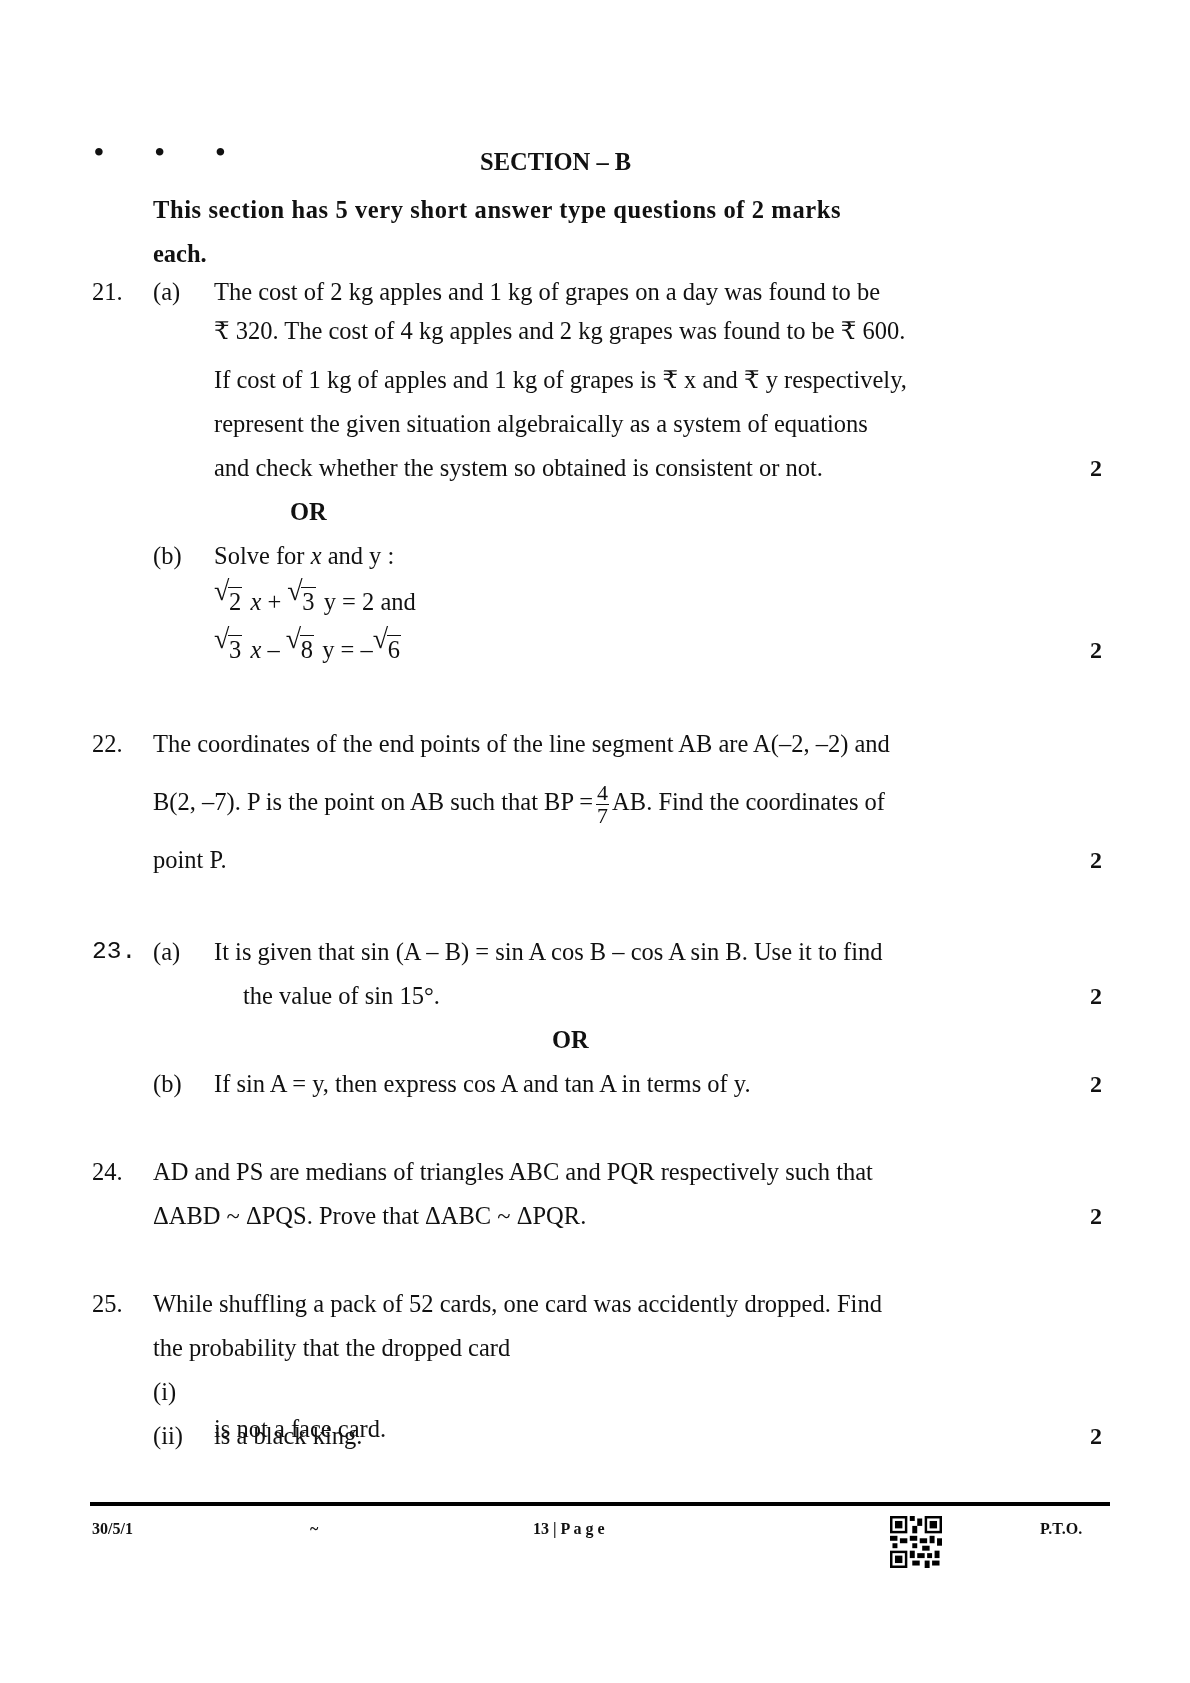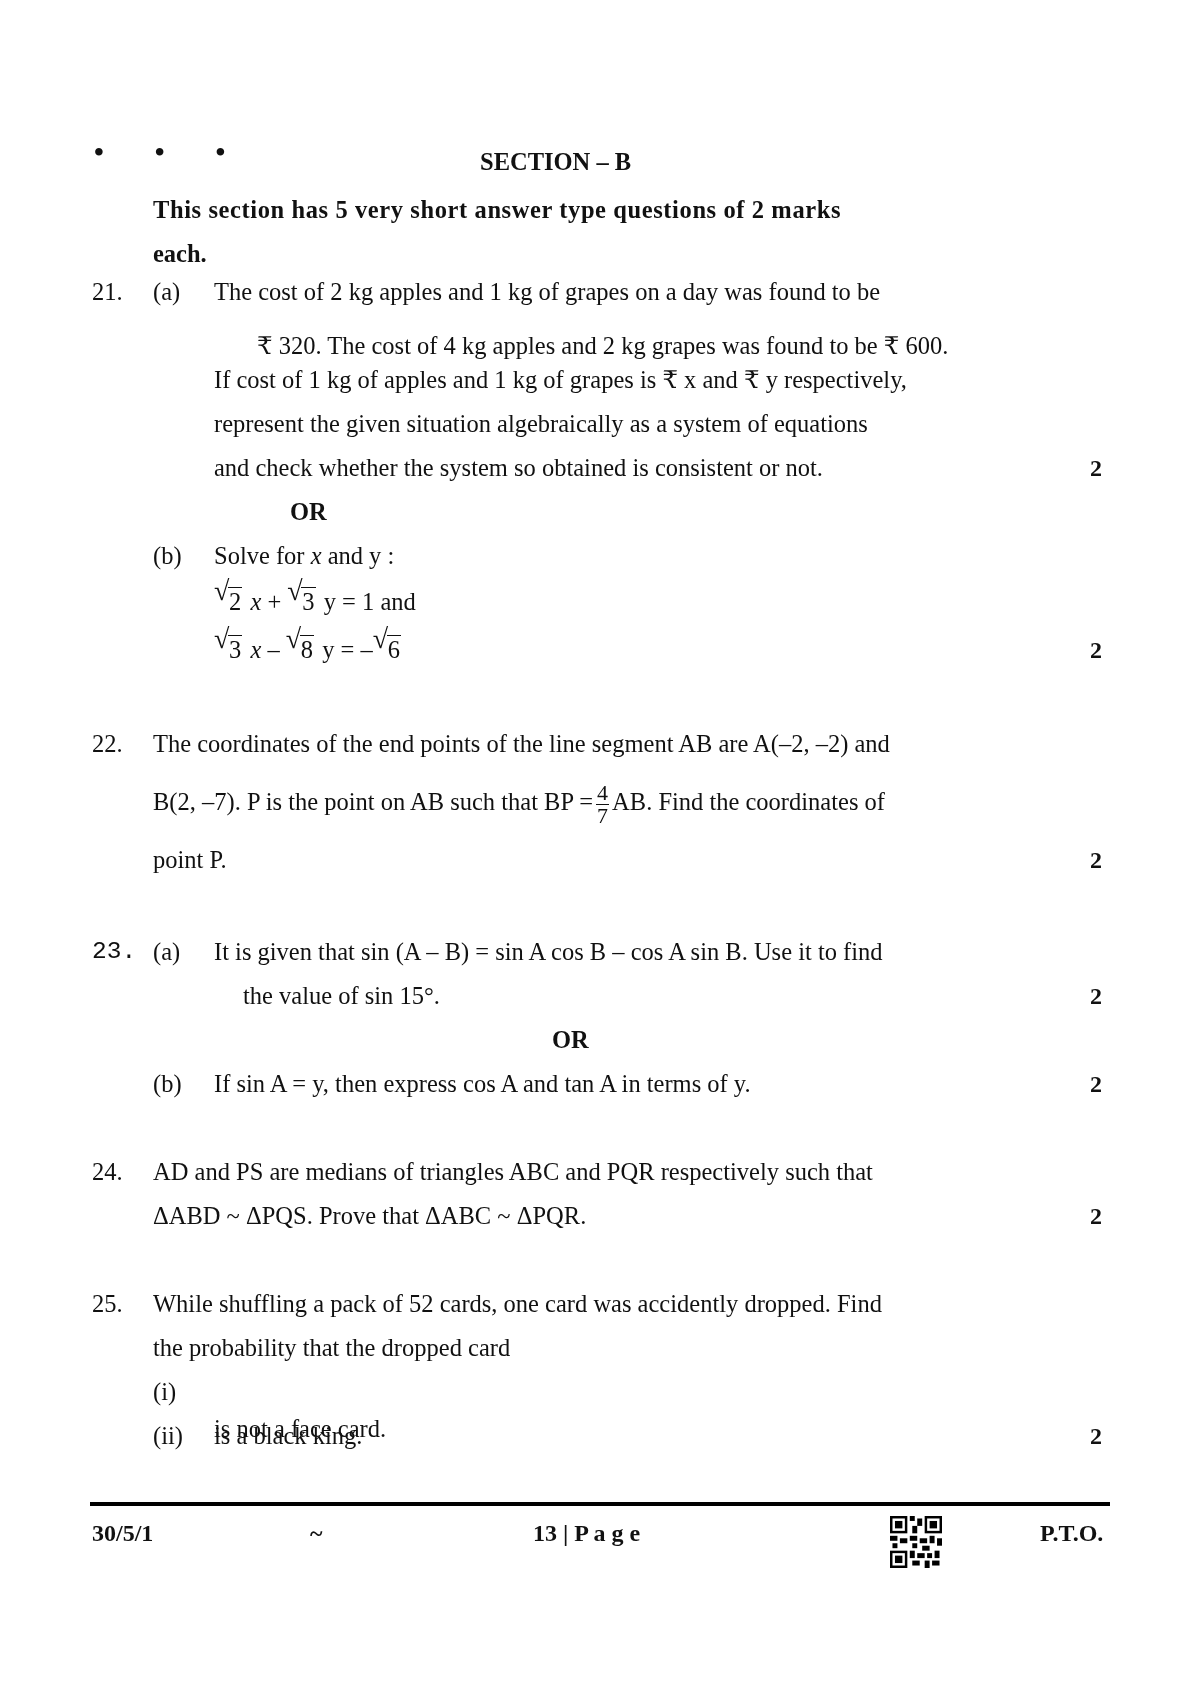--- a/index.html
+++ b/index.html
@@ -11,54 +11,54 @@
   .marks { position:absolute; left:1090px; font-weight:bold; font-size:24px; }
   .dots { position:absolute; left:94px; top:136px; font-size:28px; letter-spacing:22px; font-weight:bold; }
   .sqrt { display:inline-block; position:relative; padding-left:14px; margin-right:2px; }
   .sqrt .rad { position:absolute; left:0; top:-3px; font-size:28px; line-height:1; }
   .sqrt .arg { border-top:1.6px solid #111; padding:0 1px; display:inline-block; line-height:28px; }
   .frac { display:inline-block; vertical-align:middle; text-align:center; font-size:22px; line-height:22px; margin:0 3px; }
   .frac .num { display:block; border-bottom:1.6px solid #111; padding:0 1px; }
   .frac .den { display:block; }
   i.var { font-style:italic; }
   .rule { position:absolute; left:90px; top:1502px; width:1020px; height:4px; background:#000; }
-  .footer { position:absolute; top:1520px; font-size:24px; font-weight:bold; }
+  .footer { position:absolute; top:1520px; font-size:16px; font-weight:bold; }
   .qr { position:absolute; left:890px; top:1516px; width:52px; height:52px; }
 </style>
 </head>
 <body>
 
 <div class="dots">• • •</div>
 
 <div class="abs txt bold" style="left:480px; top:140px;">SECTION – B</div>
 <div class="abs txt bold" style="left:153px; top:188px; letter-spacing:0.6px;">This section has 5 very short answer type questions of 2 marks</div>
 <div class="abs txt bold" style="left:153px; top:232px;">each.</div>
 
 <div>
   <div class="abs txt" style="left:92px; top:270px;">21.</div>
   <div class="abs txt" style="left:153px; top:270px;">(a)</div>
   <div class="abs txt" style="left:214px; top:270px;">The cost of 2 kg apples and 1 kg of grapes on a day was found to be</div>
-  <div class="abs txt" style="left:214px; top:324px;margin-left:43px;">₹ 320. The cost of 4 kg apples and 2 kg grapes was found to be ₹ 600.</div>
+  <div class="abs txt" style="left:214px; top:309px;">₹ 320. The cost of 4 kg apples and 2 kg grapes was found to be ₹ 600.</div>
   <div class="abs txt" style="left:214px; top:358px;">If cost of 1 kg of apples and 1 kg of grapes is ₹ x and ₹ y respectively,</div>
   <div class="abs txt" style="left:214px; top:402px;">represent the given situation algebraically as a system of equations</div>
   <div class="abs txt" style="left:214px; top:446px;">and check whether the system so obtained is consistent or not.</div>
   <div class="marks txt" style="top:446px;">2</div>
 
   <div class="abs txt bold" style="left:290px; top:490px;">OR</div>
 
   <div class="abs txt" style="left:153px; top:534px;">(b)</div>
   <div class="abs txt" style="left:214px; top:534px;">Solve for <i class="var">x</i> and y :</div>
 
   <div class="abs txt" style="left:214px; top:580px;">
     <span class="sqrt"><span class="rad">√</span><span class="arg">2</span></span>
     <i class="var">x</i>
     <span>+</span>
     <span class="sqrt"><span class="rad">√</span><span class="arg">3</span></span>
     <span>y</span>
-    <span>= 1 and</span>
+    <span>= 2 and</span>
   </div>
   <div class="abs txt" style="left:214px; top:628px;">
     <span class="sqrt"><span class="rad">√</span><span class="arg">3</span></span>
     <i class="var">x</i>
     <span>–</span>
     <span class="sqrt"><span class="rad">√</span><span class="arg">8</span></span>
     <span>y</span>
     <span>= –</span><span class="sqrt"><span class="rad">√</span><span class="arg">6</span></span>
   </div>
   <div class="marks txt" style="top:628px;">2</div>

